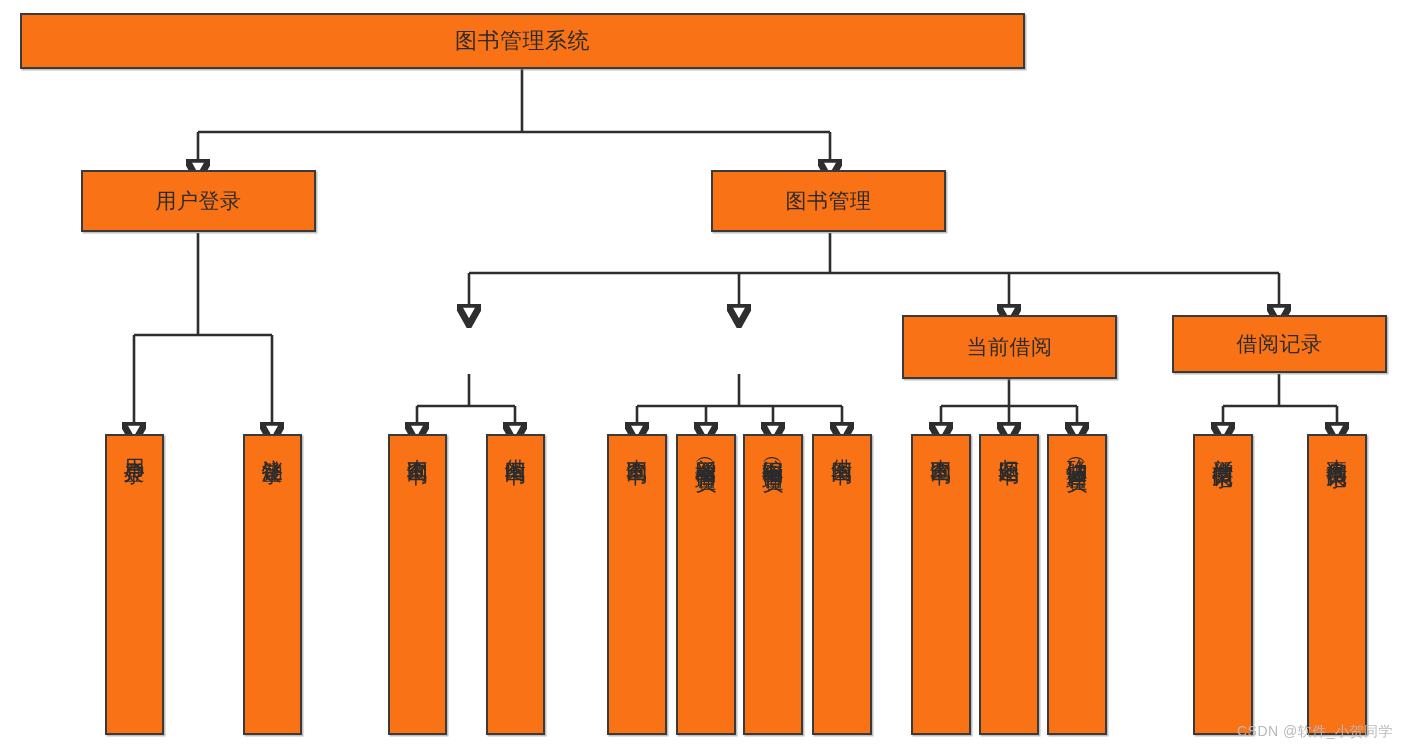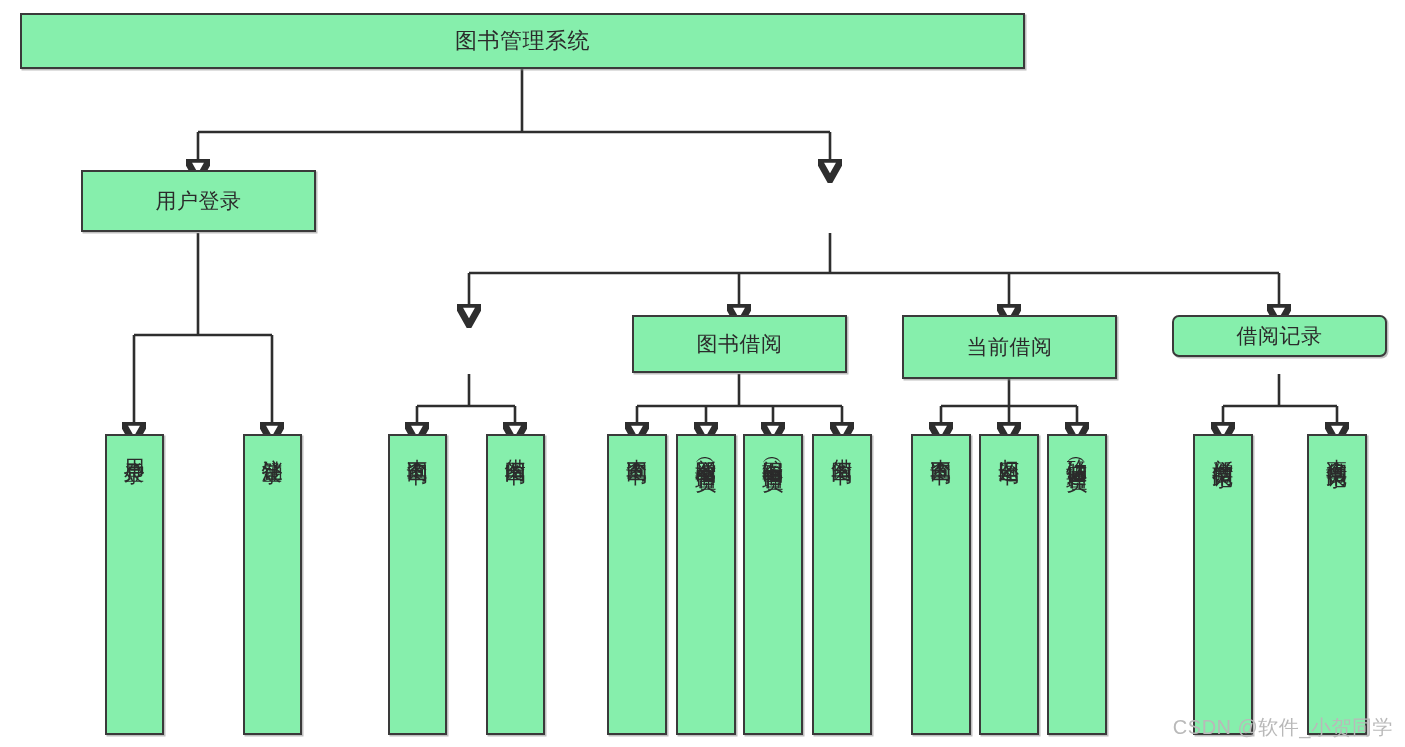--- a/index.html
+++ b/index.html
@@ -14,21 +14,21 @@
   #diagram-root {
     position: relative;
     width: 1405px;
     height: 747px;
     background: #ffffff;
     overflow: hidden;
   }
   .node {
     position: absolute;
     box-sizing: border-box;
-    background: #86efac;
+    background: #f97316;
     border: 2.5px solid #3a3a3a;
     box-shadow: 1.5px 1.5px 0 rgba(140,140,140,0.55);
     display: flex;
     align-items: center;
     justify-content: center;
     color: #2b2b2b;
   }
   .node-label {
     display: block;
     text-align: center;
@@ -67,21 +67,21 @@
   svg.connectors path,
   svg.connectors line {
     stroke: #2e2e2e;
     stroke-width: 2.6;
     fill: none;
   }
   .watermark {
     position: absolute;
     right: 12px;
     bottom: 6px;
-    font-size: 20px;
+    font-size: 14px;
     color: #b9b9b9;
     letter-spacing: 0.5px;
     white-space: nowrap;
     user-select: none;
   }
 </style>
 </head>
 <body>
 
 <div id="diagram-root">
@@ -134,28 +134,28 @@
     <line x1="1337" y1="406" x2="1337" y2="425" marker-end="url(#arrow)"></line>
   </svg>
 
   <div class="node horiz root" style="left:20px; top:13px; width:1005px; height:56px;">
     <span class="node-label">图书管理系统</span>
   </div>
 
   <div class="node horiz" style="left:81px; top:170px; width:235px; height:62px;">
     <span class="node-label">用户登录</span>
   </div>
-
-  <div class="node horiz" style="left:632px; top:315px; width:215px; height:58px;">
-    <span class="node-label">图书借阅</span>
-  </div>
+  <div class="node horiz" style="left:711px; top:170px; width:235px; height:62px;">
+    <span class="node-label">图书管理</span>
+  </div>
+
   <div class="node horiz" style="left:902px; top:315px; width:215px; height:64px;">
     <span class="node-label">当前借阅</span>
   </div>
-  <div class="node horiz" style="left:1172px; top:315px; width:215px; height:42px;border-radius:7px;">
+  <div class="node horiz" style="left:1172px; top:315px; width:215px; height:58px;">
     <span class="node-label">借阅记录</span>
   </div>
 
   <div class="node vert" style="left:105px; top:434px; width:59px; height:301px;">
     <span class="node-label">用户登录</span>
   </div>
   <div class="node vert" style="left:243px; top:434px; width:59px; height:301px;">
     <span class="node-label">注销登录</span>
   </div>
 

